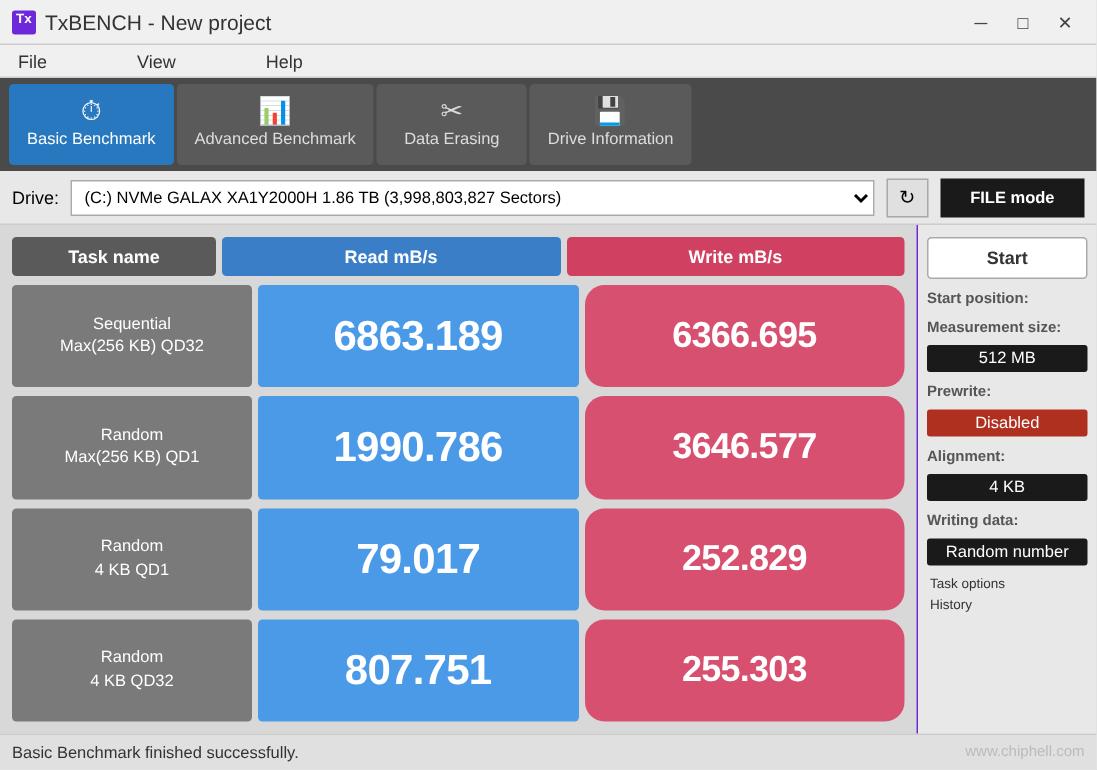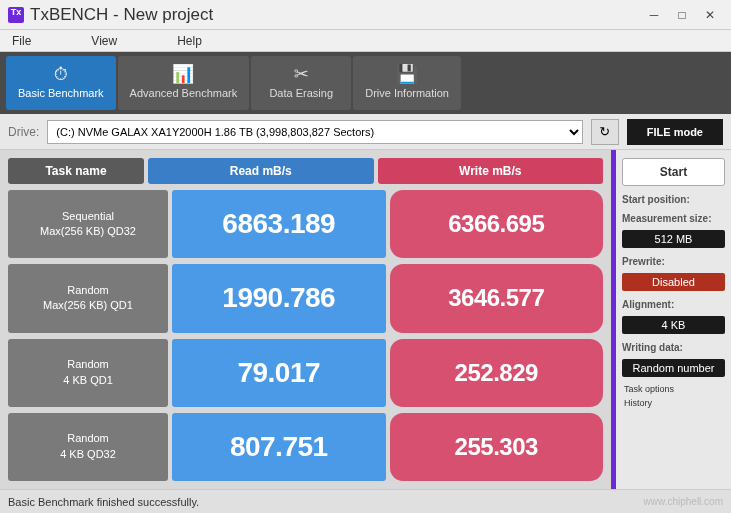--- a/index.html
+++ b/index.html
@@ -28,21 +28,21 @@
       gap: 6px;
     }
     .title-bar-icon {
       width: 16px;
       height: 16px;
       background: #6d28d9;
       border-radius: 2px;
       display: flex; align-items: flex-start; justify-content: center;
       color: #fff; font-size: 9px; font-weight: bold;
     }
-    .title-bar-title { font-size: 17px; color: #333; }
+    .title-bar-title { font-size: 14px; color: #333; }
     .title-bar-controls {
       display: flex;
       gap: 2px;
     }
     .title-bar-btn {
       width: 26px; height: 20px;
       background: transparent;
       border: none;
       cursor: pointer;
       font-size: 12px;
@@ -105,21 +105,21 @@
     
     .drive-row {
       background: #e8e8e8;
       height: 36px;
       display: flex;
       align-items: center;
       padding: 0 8px;
       gap: 8px;
       border-bottom: 1px solid #ccc;
     }
-    .drive-label { font-size: 12px; color: #737373; }
+    .drive-label { font-size: 12px; color: #000000; }
     .drive-select {
       flex: 1;
       height: 24px;
       font-size: 11px;
       border: 1px solid #aaa;
       background: #fff;
       padding: 0 4px;
     }
     .drive-refresh-btn {
       width: 28px; height: 26px;
@@ -233,21 +233,21 @@
       font-size: 24px;
       font-weight: bold;
       border-radius: 13px;
       letter-spacing: -0.5px;
     }
 
     
     .sidebar {
       width: 120px;
       background: #e8e8e8;
-      border-left: 5px solid #6d28d9;
+      border-left: 1px solid #6d28d9;
       display: flex;
       flex-direction: column;
       padding: 8px 6px;
       gap: 6px;
     }
     .start-btn {
       width: 100%;
       height: 28px;
       background: #fff;
       border: 1px solid #aaa;

